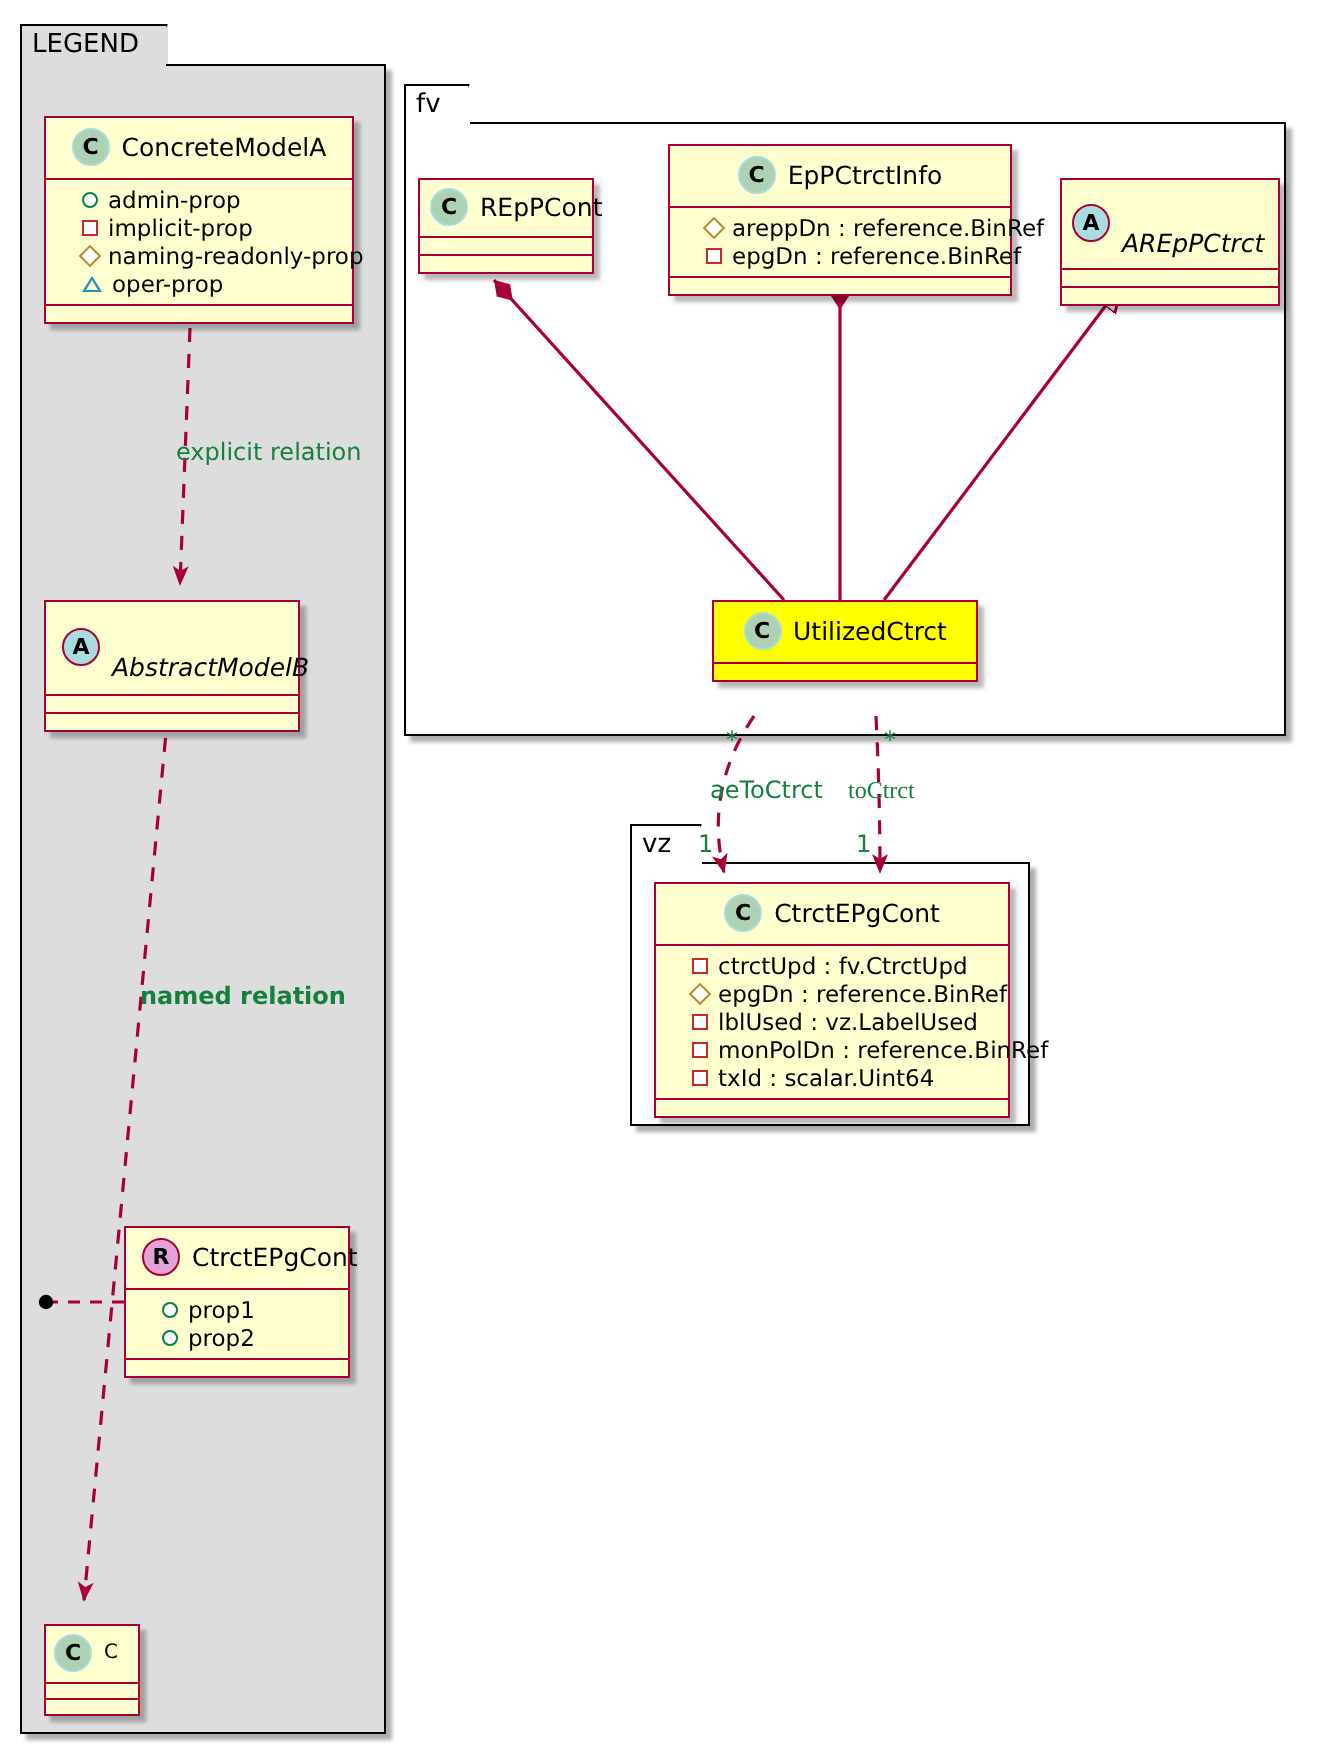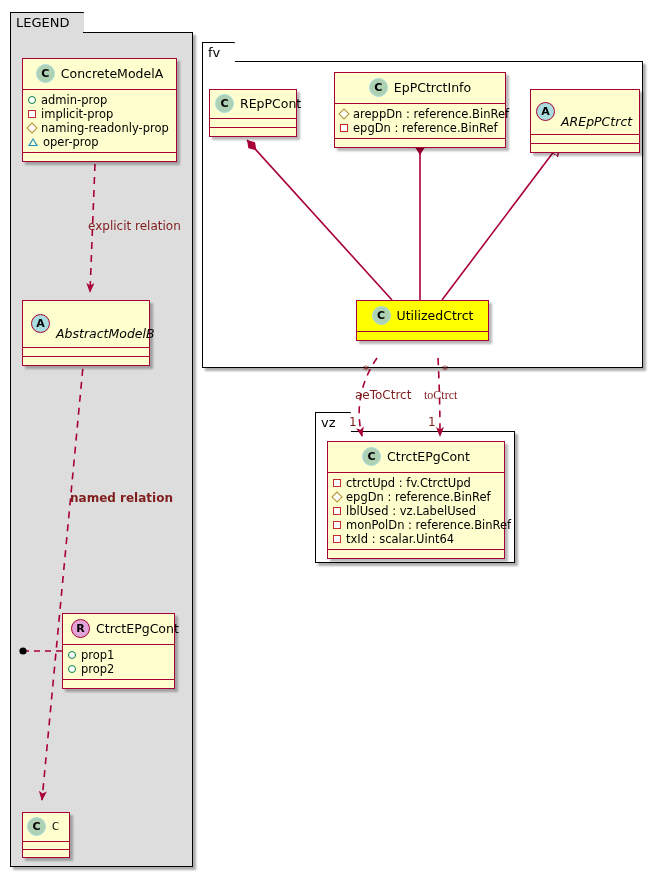--- a/index.html
+++ b/index.html
@@ -41,21 +41,21 @@
   }
   .cls.hl{background:#FFFF00;}
   .cls-hdr{
     display:flex;align-items:center;justify-content:center;
     gap:6px;padding:5px 8px 6px 8px;
     font-size:12.5px;white-space:nowrap;
   }
   .cls-hdr.left{justify-content:flex-start;}
   .cls-attrs{
     border-top:1.5px solid #A80036;
-    padding:3px 6px 3px 5px;
+    padding:3px 6px 3px 18px;
   }
   .cls-foot{
     border-top:1.5px solid #A80036;
     height:8px;
   }
   .cls-empty1,.cls-empty2{
     border-top:1.5px solid #A80036;height:8px;
   }
   .attr{
     display:flex;align-items:center;gap:5px;
@@ -102,21 +102,21 @@
   .mk.triangle::before{
     content:"";position:absolute;left:-3px;top:2.2px;z-index:2;
     width:0;height:0;
     border-left:3px solid transparent;
     border-right:3px solid transparent;
     border-bottom:5px solid #FEFECE;
   }
 
   
   .elabel{
-    position:absolute;font-size:12px;color:#7f1d1d;white-space:nowrap;
+    position:absolute;font-size:12px;color:#15803d;white-space:nowrap;
     z-index:6;
   }
   svg.overlay{position:absolute;left:0;top:0;width:662px;height:879px;z-index:4;
               pointer-events:none;}
 </style>
 </head>
 <body>
 
 <div class="pkg-tab shade" style="left:10px;top:12px;height:21px;">
   <span>LEGEND</span>

